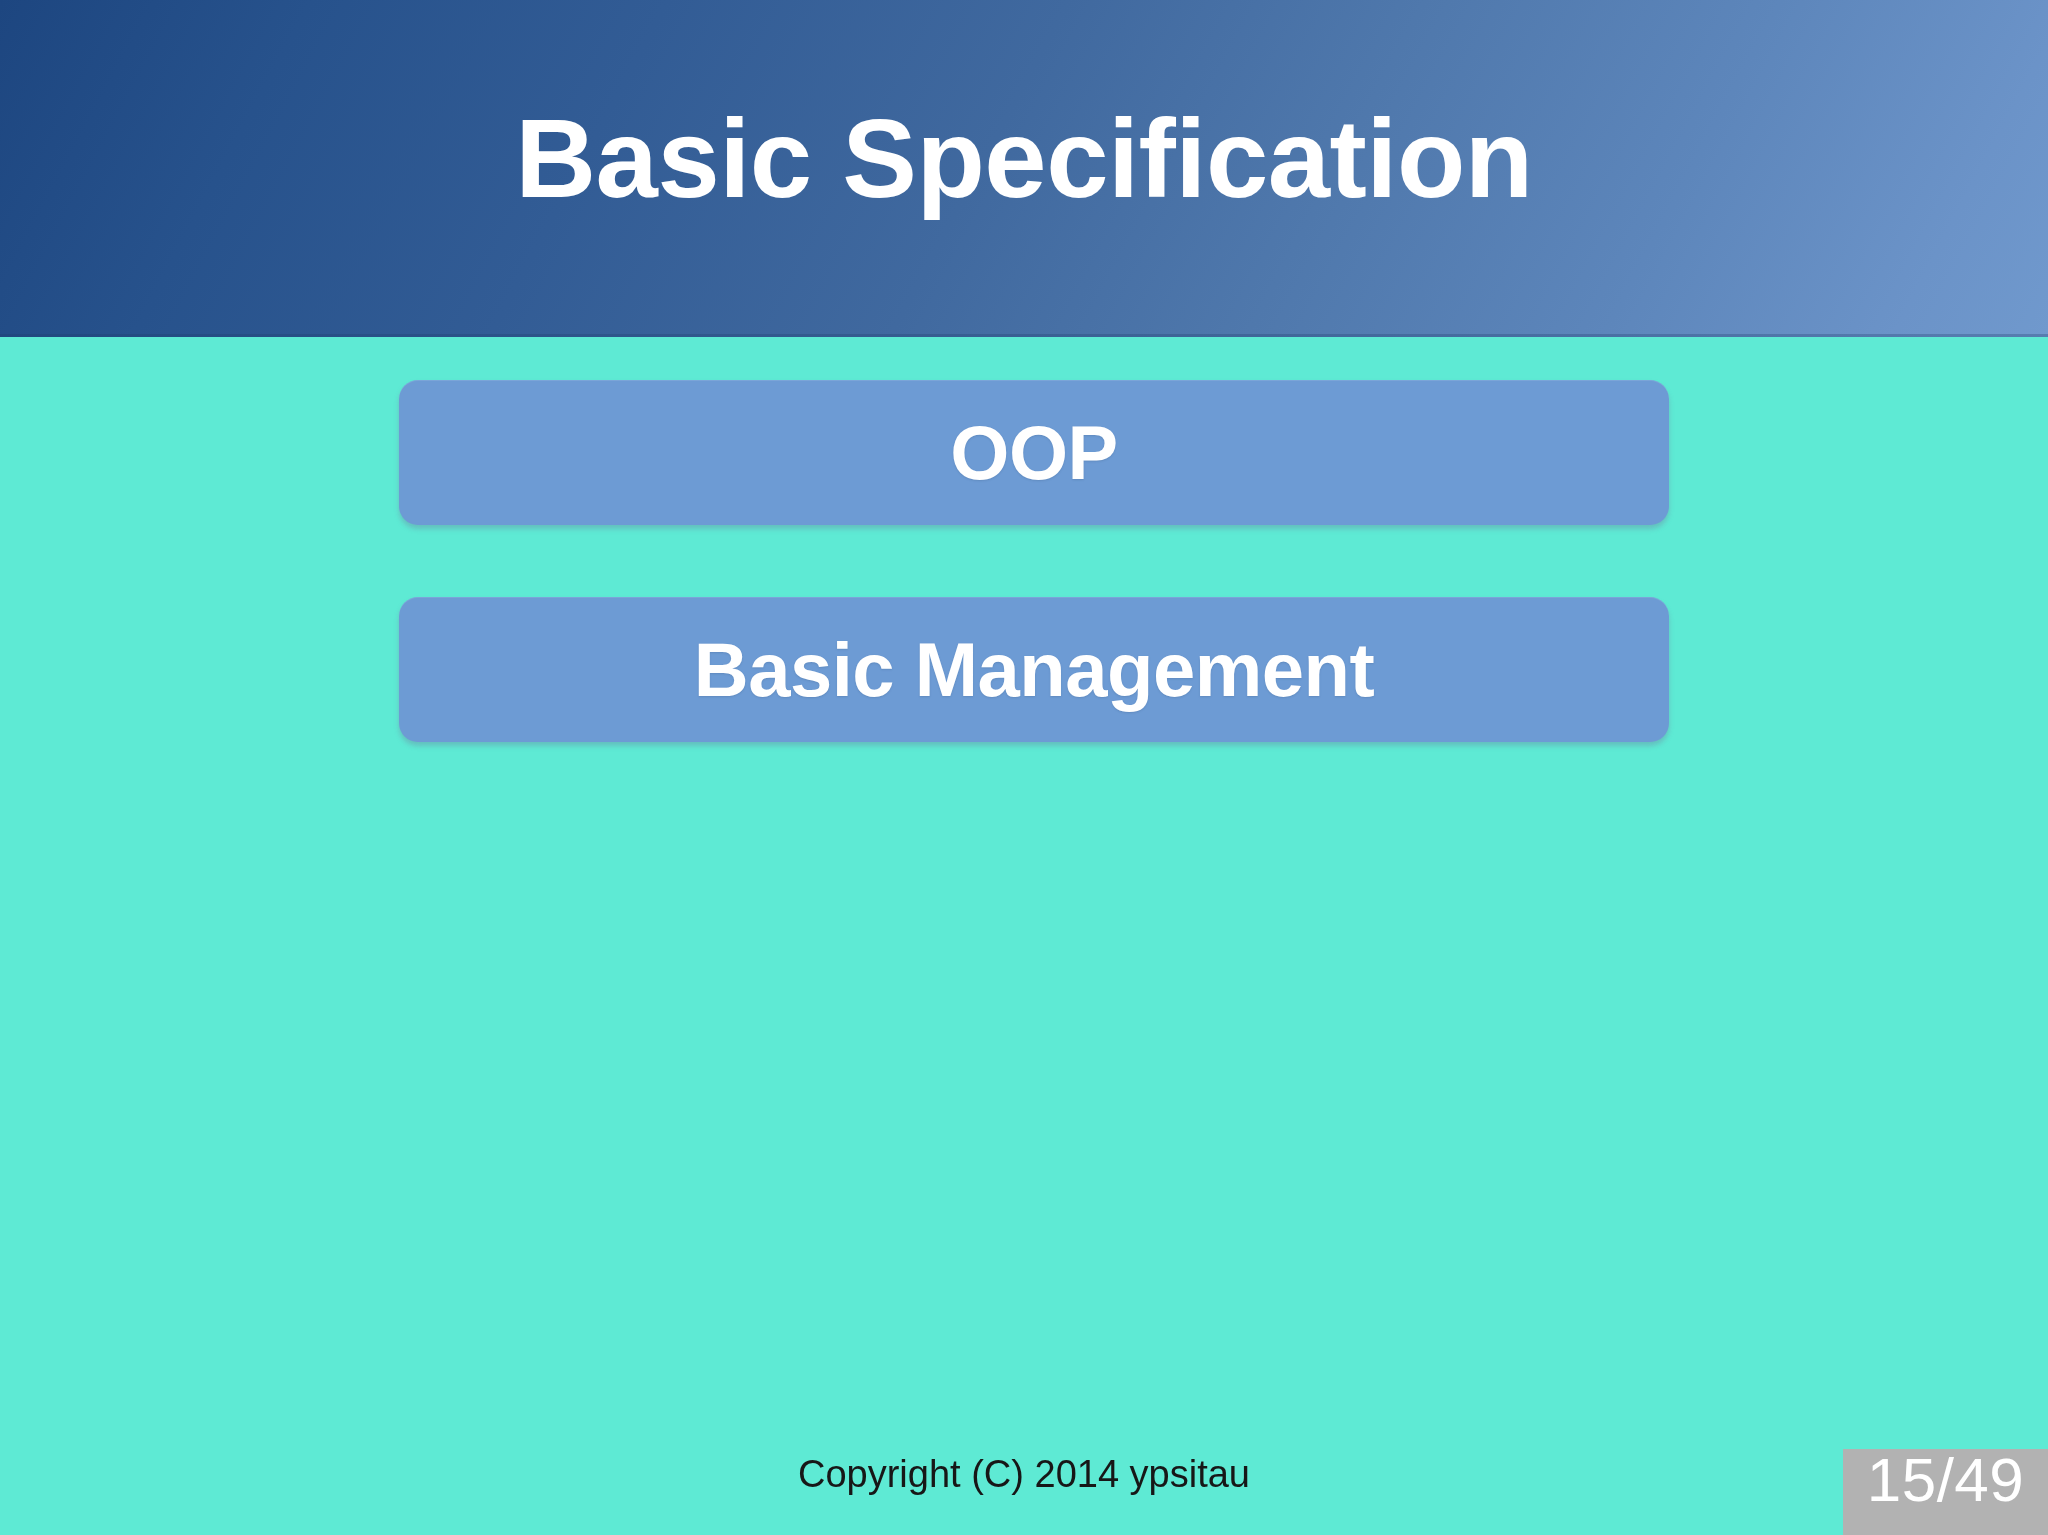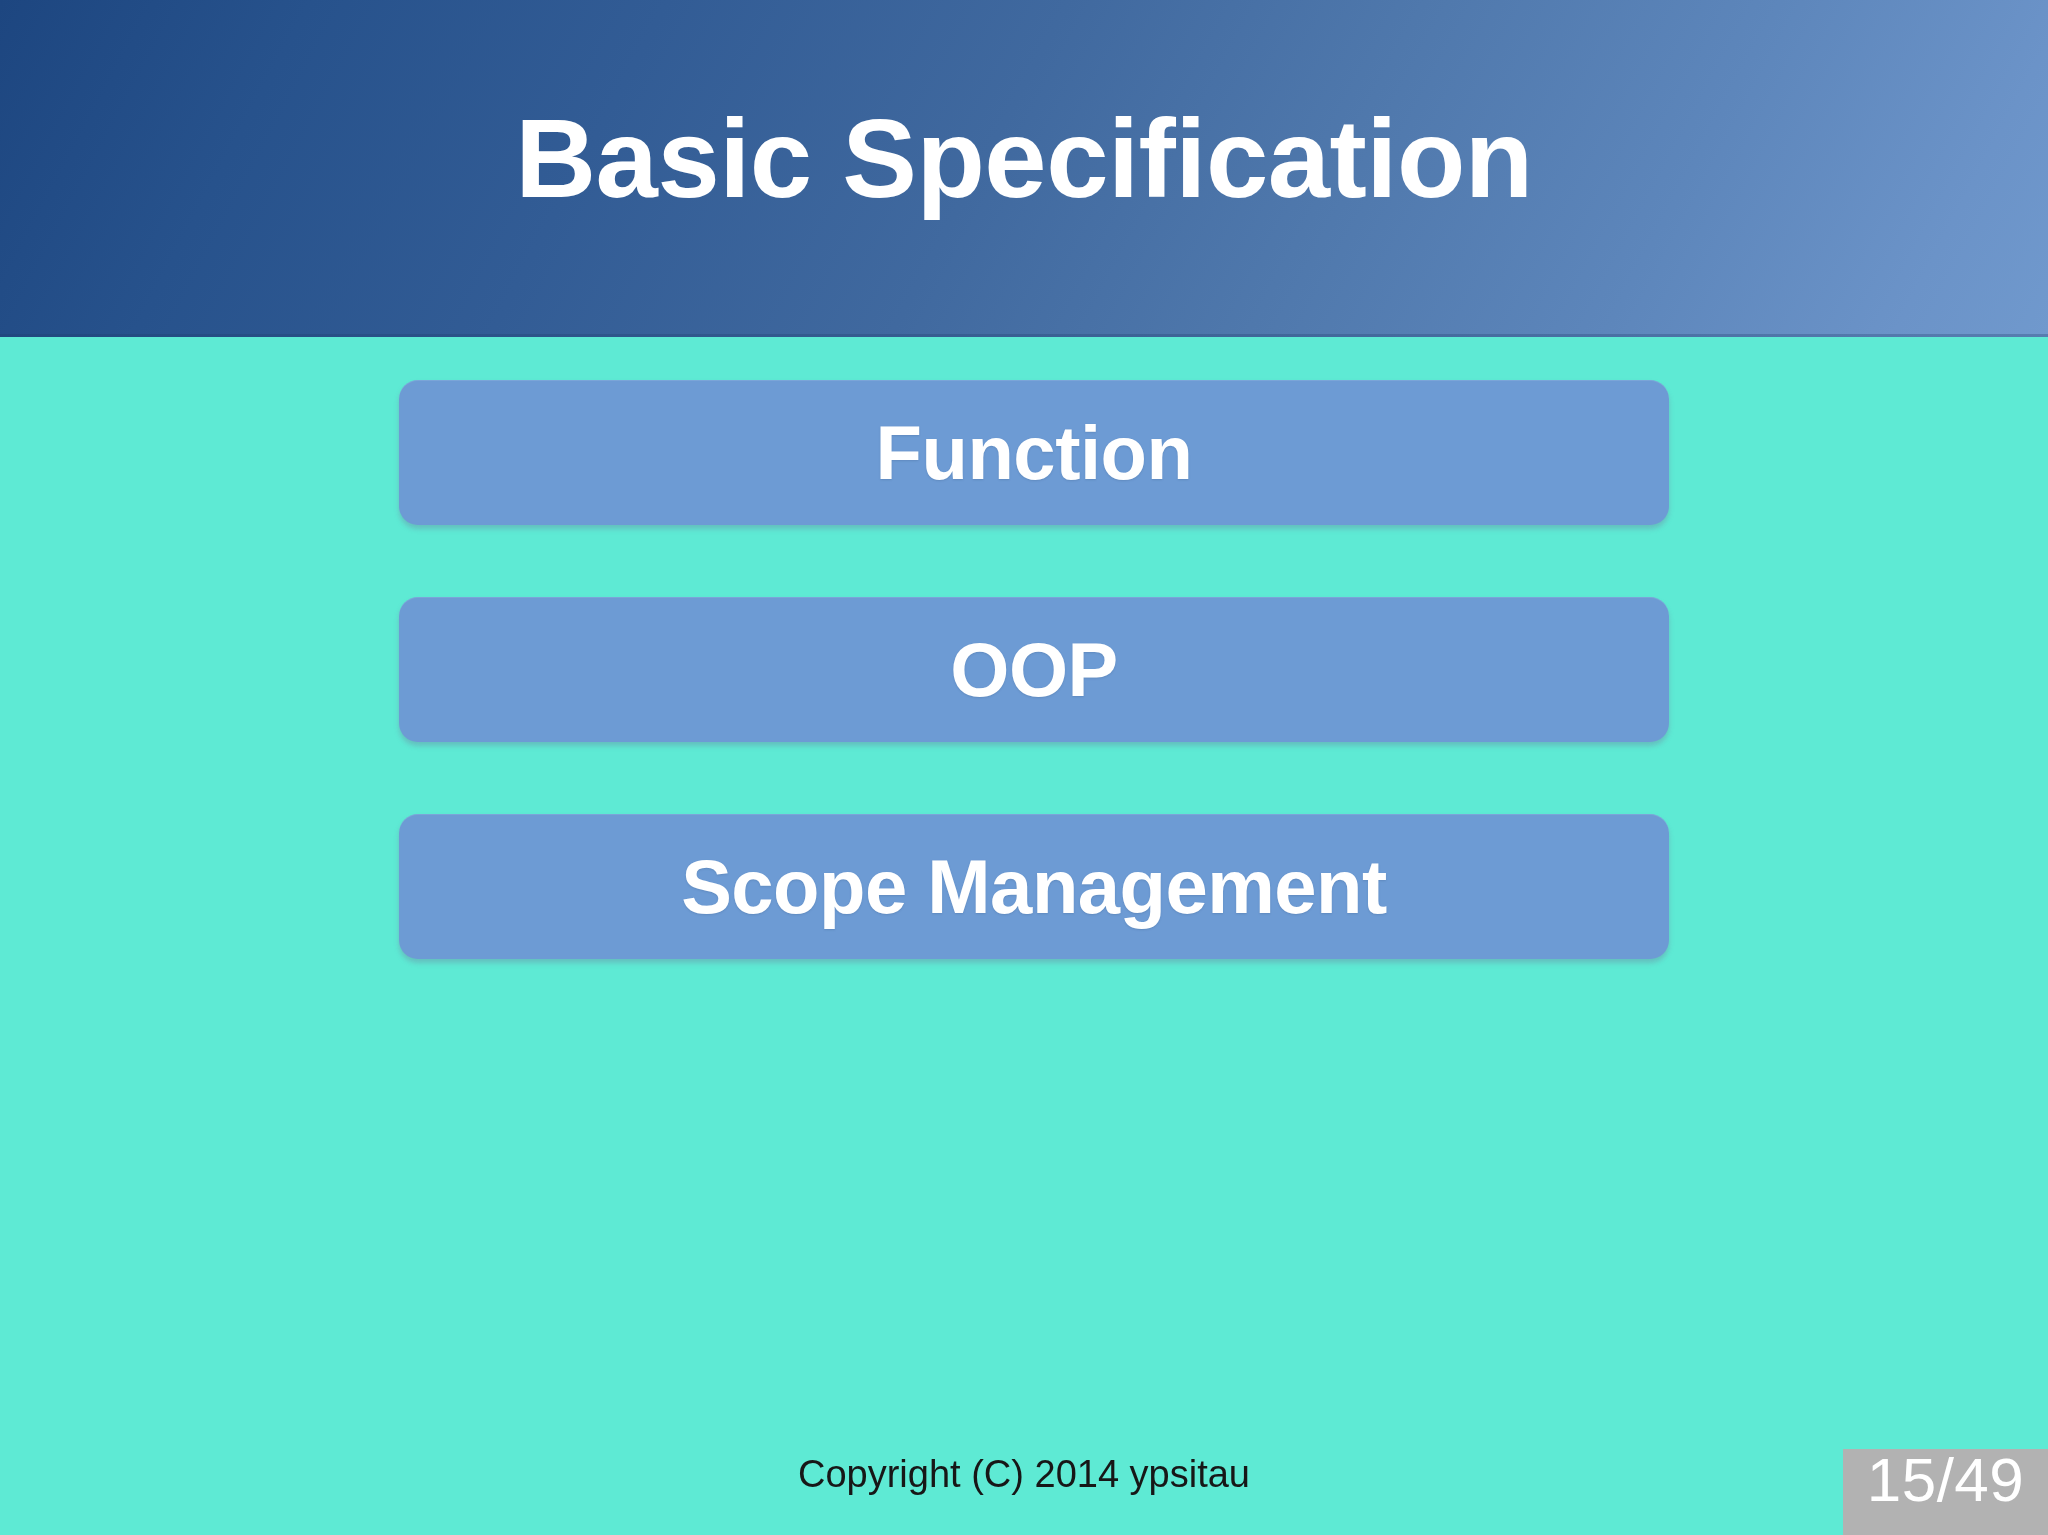--- a/index.html
+++ b/index.html
@@ -124,32 +124,29 @@
 <body>
 
 <div id="slide">
 
   <div id="header-band">
     <div id="header-title">Basic Specification</div>
   </div>
 
   <div id="box-stack">
 
-    <div class="content-box">
-      <span class="content-box-label">Function</span>
-    </div>
 
 
     <div class="content-box">
       <span class="content-box-label">OOP</span>
     </div>
 
 
     <div class="content-box">
-      <span class="content-box-label">Scope Management</span>
+      <span class="content-box-label">Basic Management</span>
     </div>
 
   </div>
 
   <div id="footer-copyright">Copyright (C) 2014 ypsitau</div>
 
   <div id="page-badge">
     <span id="page-badge-label">15/49</span>
   </div>
 

